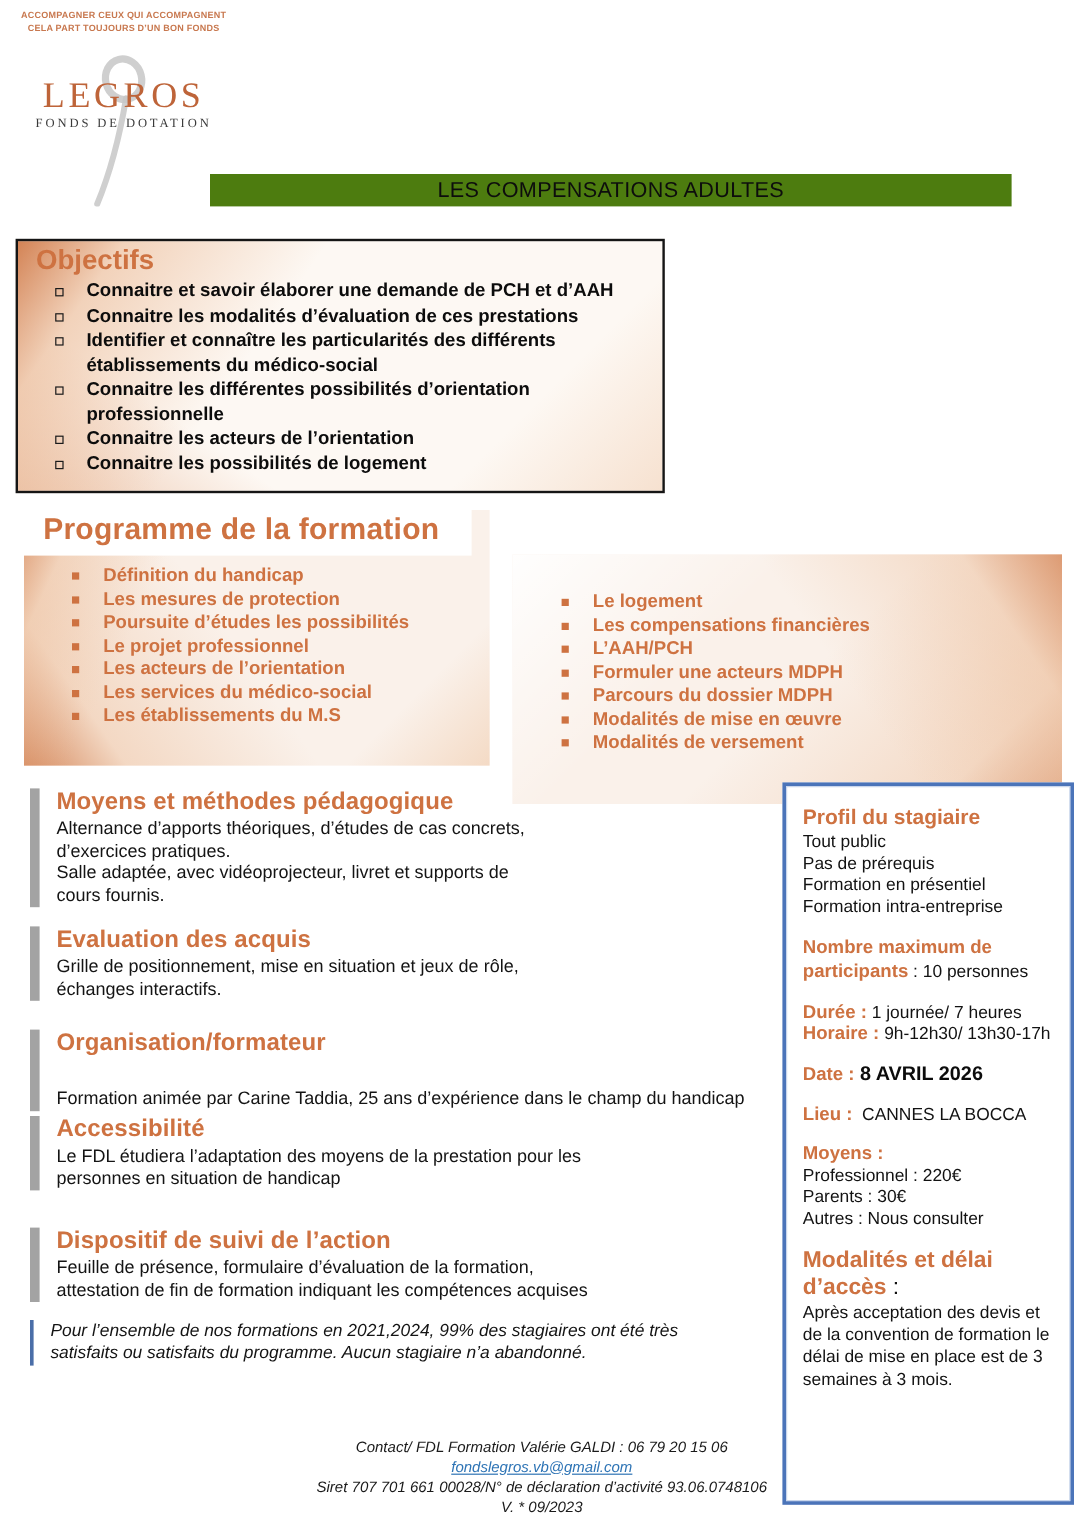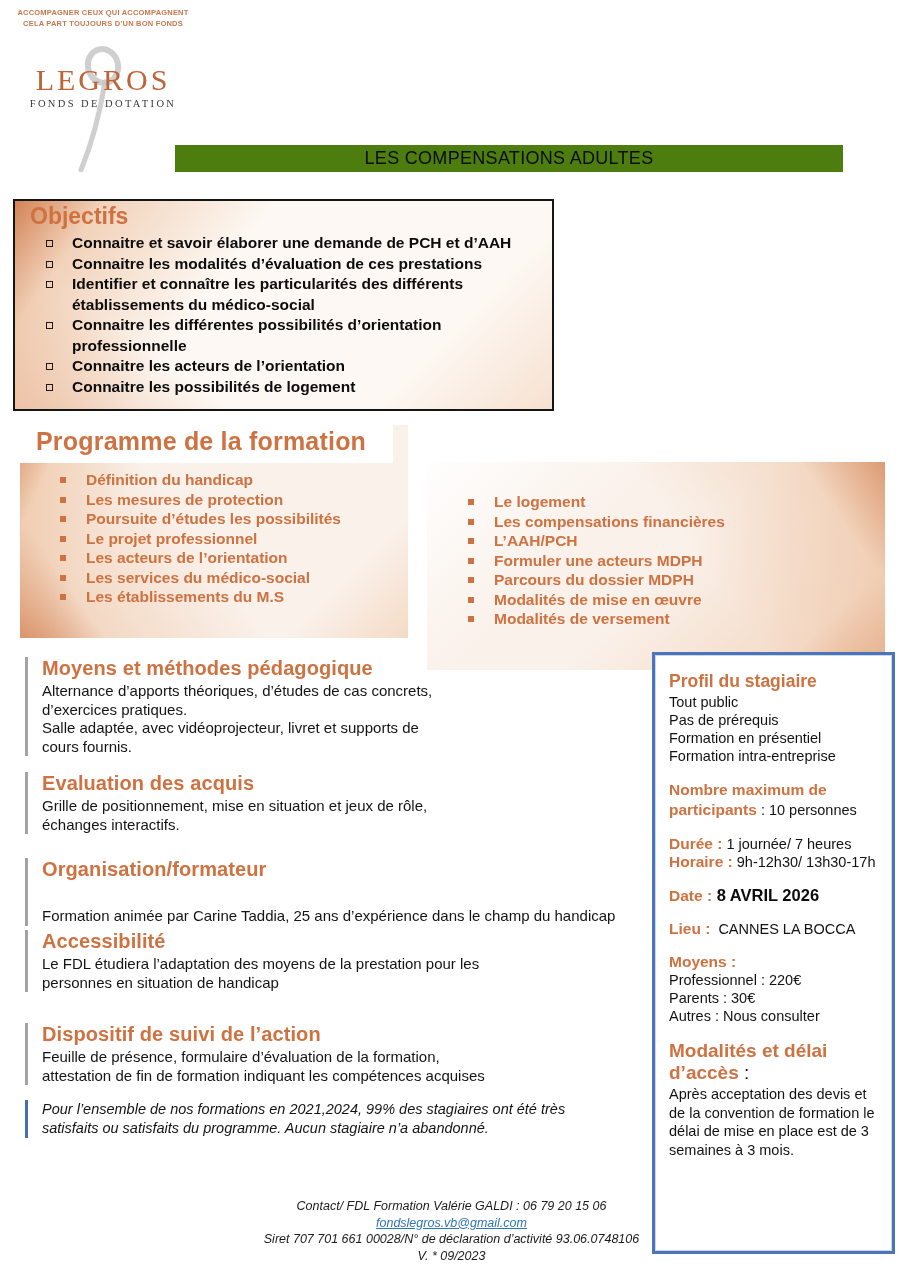--- a/index.html
+++ b/index.html
@@ -55,21 +55,21 @@
       linear-gradient(315deg, rgba(214,136,90,.75) 0%, rgba(238,196,164,.5) 16%, rgba(255,255,255,0) 48%),
       linear-gradient(135deg, rgba(255,255,255,.95) 0%, rgba(255,255,255,0) 35%); }
   .prog-list { list-style:none; position:relative; z-index:2; }
   .prog-list li { display:flex; gap:20px; }
   .prog-list li span.txt { font-size:15.5px; font-weight:bold; color:#CE7241; line-height:19.5px; }
   .prog-bullet { width:6px; height:6px; background:#CE7241; margin-top:7px; flex:none; }
   .prog-list.left { margin:14px 0 0 40px; }
   .prog-list.right { margin:30px 0 0 41px; }
 
   
-  .section { position:absolute; left:25px; border-left:3px solid #a3a3a3; padding-left:14px; }
+  .section { position:absolute; left:25px; border-left:8px solid #a3a3a3; padding-left:14px; }
   .section h3 { font-size:20px; font-weight:bold; color:#CE7241; margin-bottom:2px; letter-spacing:.1px; }
   .section p { font-size:15px; line-height:18.5px; color:#141414; }
   .sec-1 { top:657px; } .sec-1 p { max-width:402px; }
   .sec-2 { top:772px; } .sec-2 p { max-width:452px; }
   .sec-3 { top:858px; } .sec-3 p { max-width:612px;margin-top:26px; }
   .sec-4 { top:930px; } .sec-4 p { max-width:466px; }
   .sec-5 { top:1023px; } .sec-5 p { max-width:470px; }
   .note { position:absolute; left:25px; top:1100px; border-left:3px solid #4A6EA8; padding-left:14px; }
   .note p { font-size:14.5px; font-style:italic; line-height:19px; max-width:572px; color:#141414; }
 

